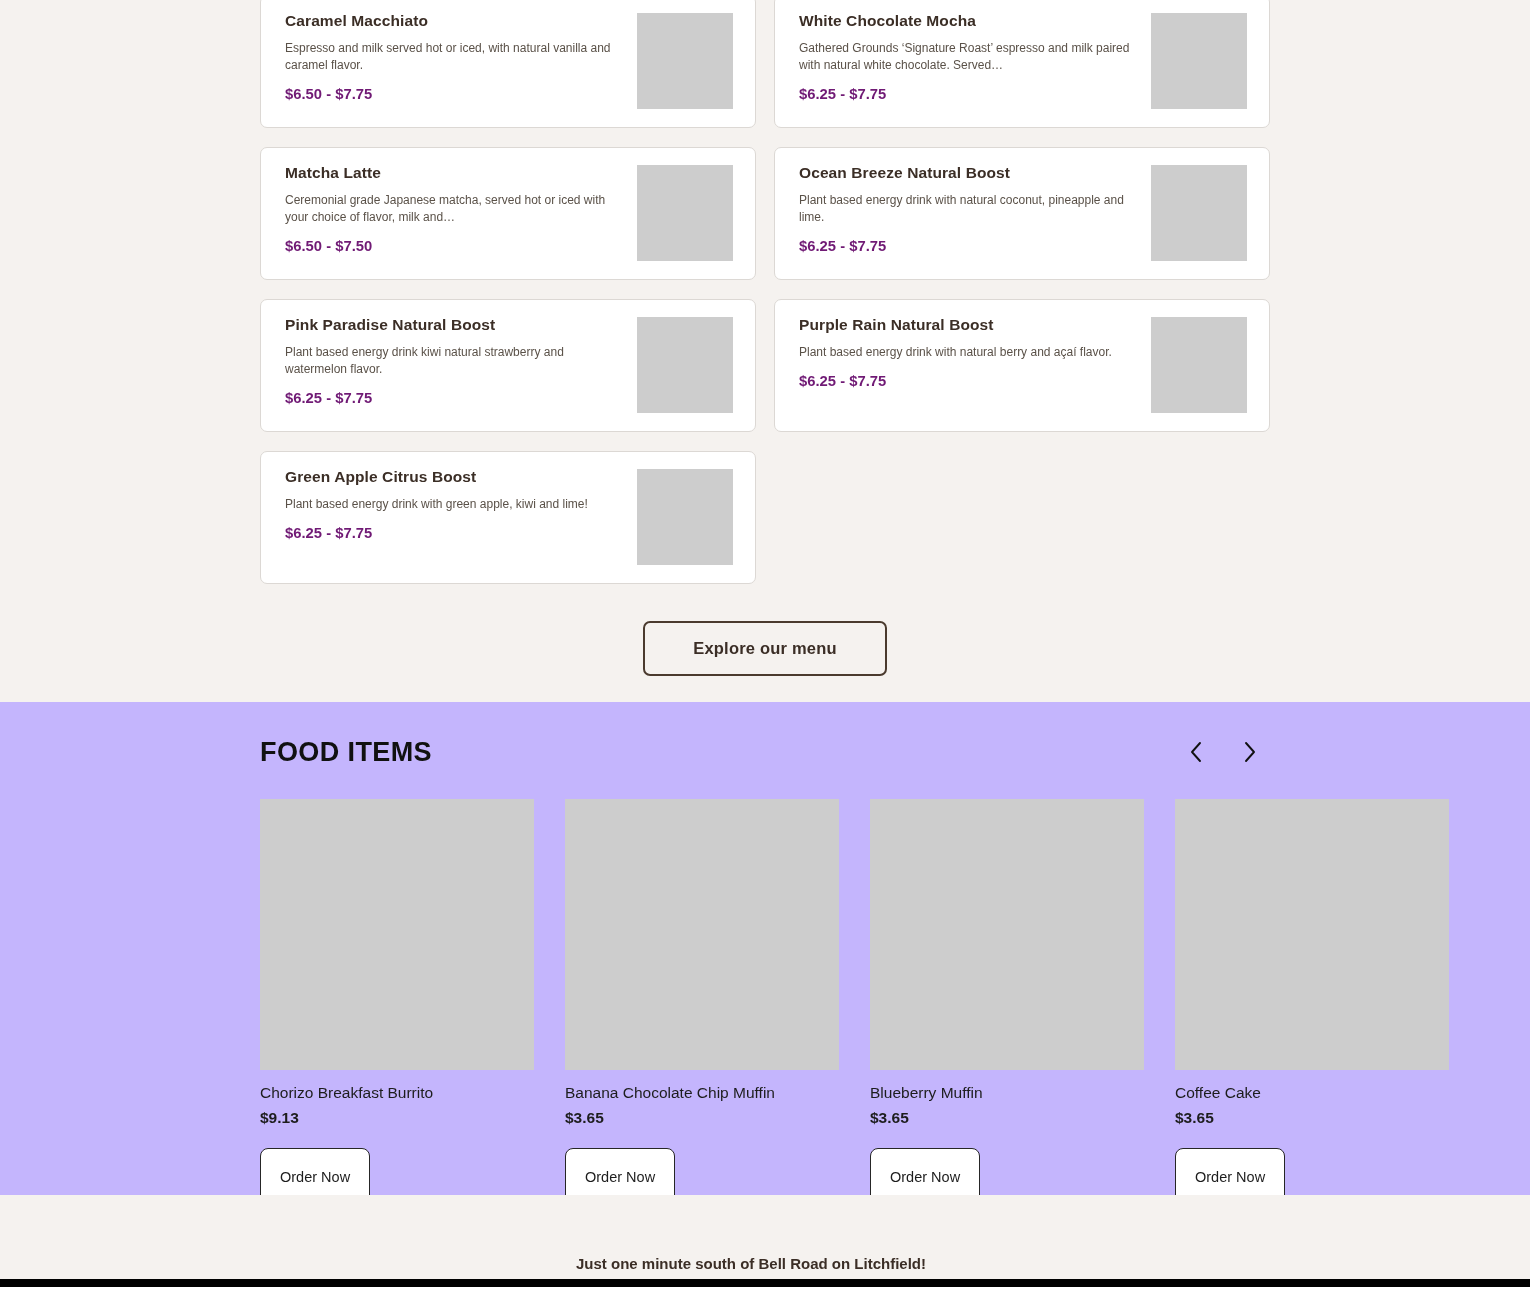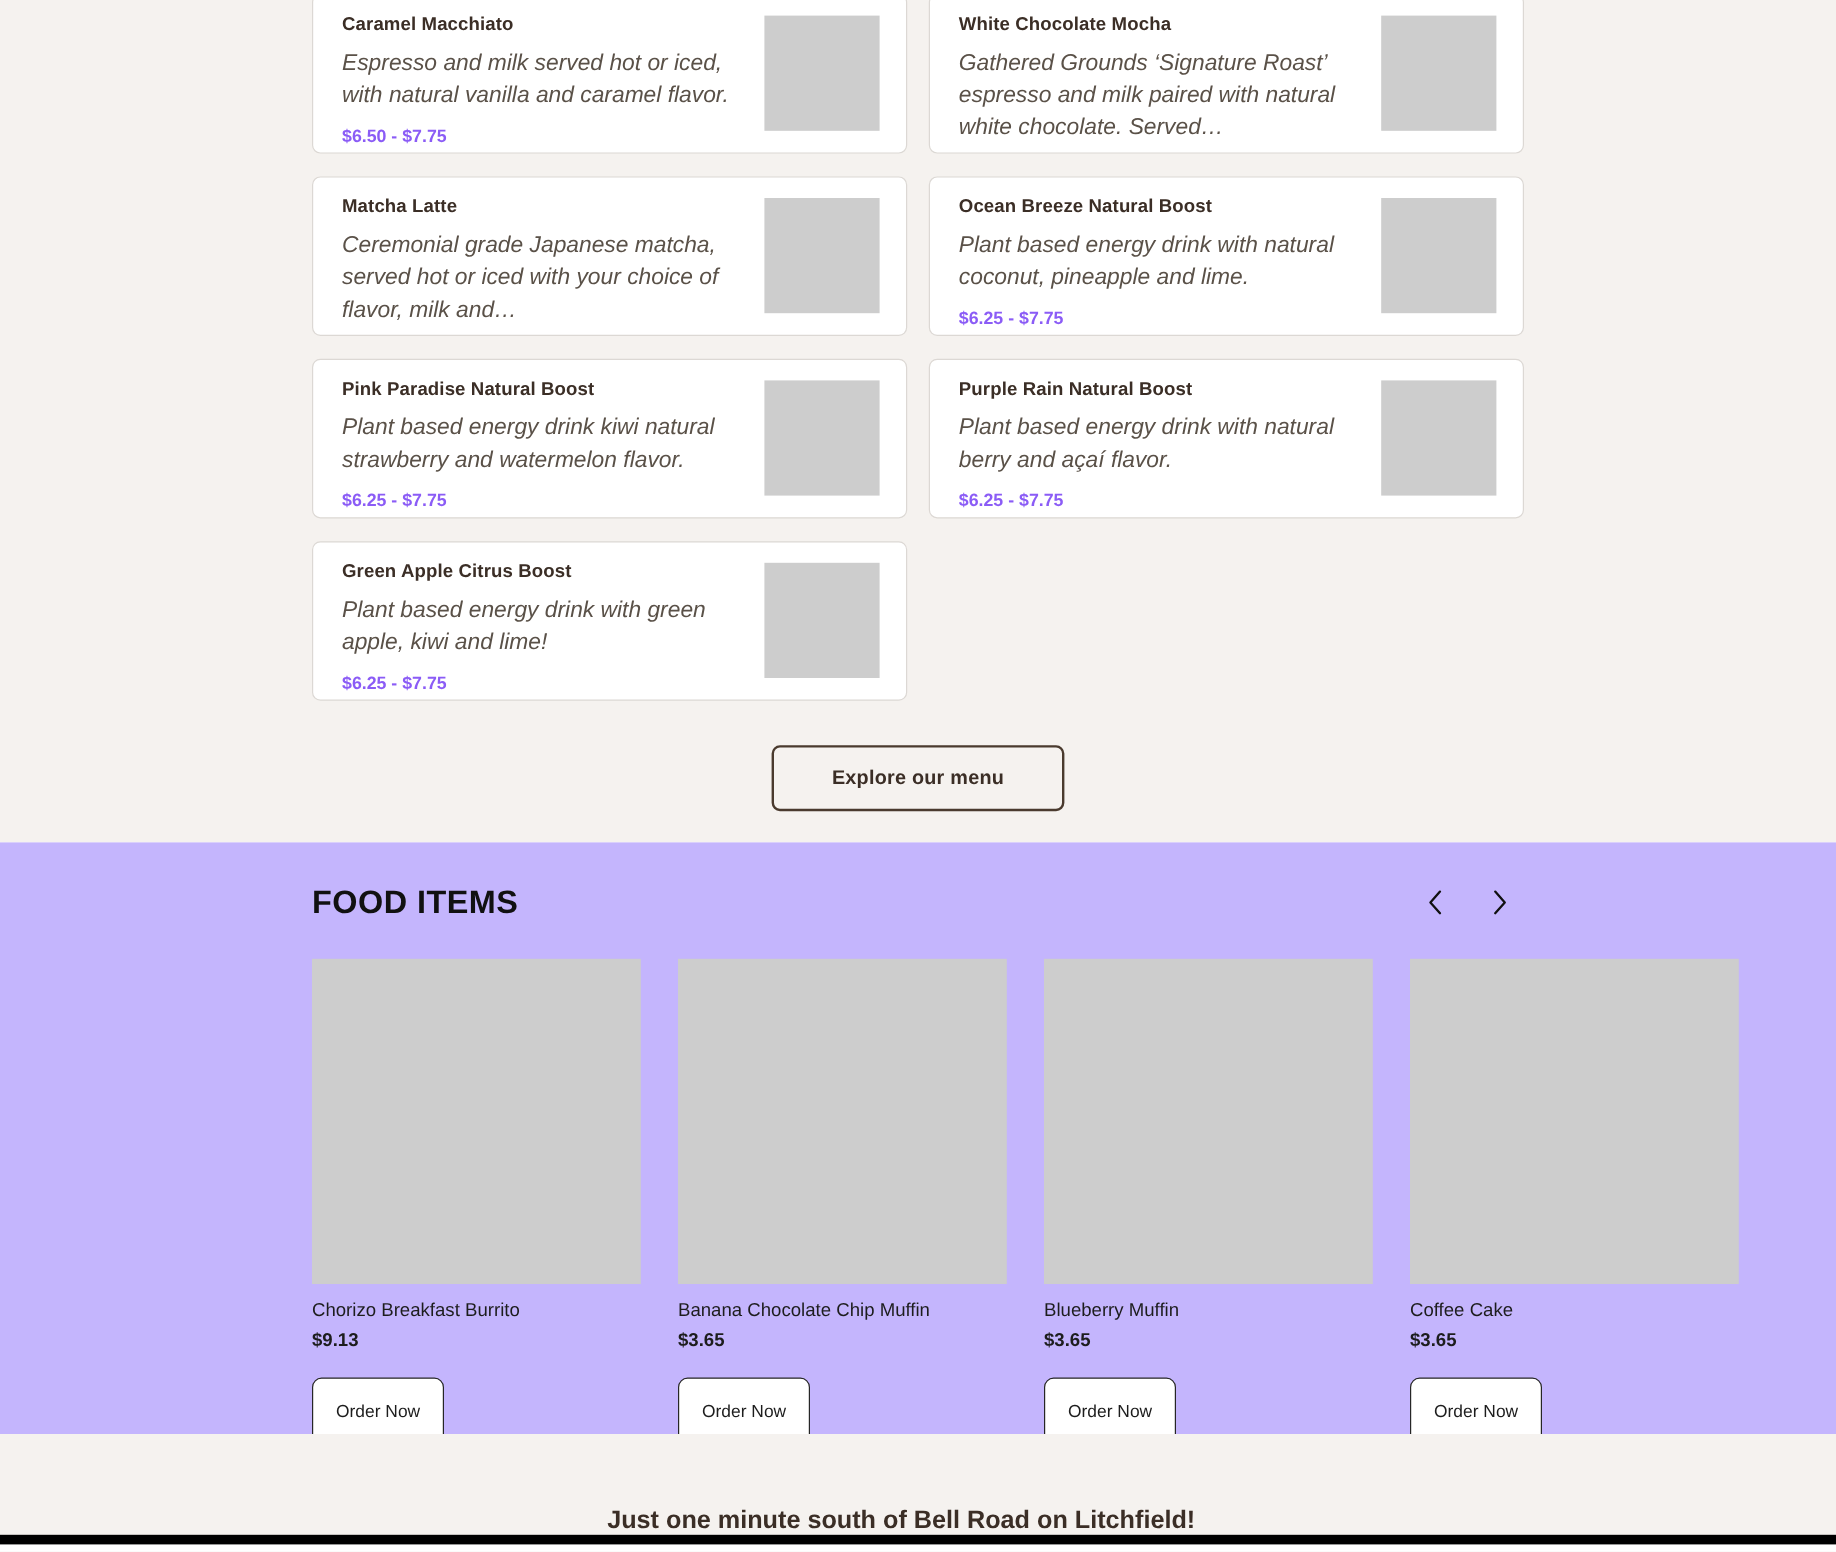--- a/index.html
+++ b/index.html
@@ -62,31 +62,30 @@
 
   .drink-title {
     font-size: 15.5px;
     font-weight: bold;
     color: #3b2e26;
     line-height: 1.25;
     letter-spacing: 0.1px;
   }
 
   .drink-desc {
-    font-size: 19px;
+    font-size: 12px;
     color: #5a5148;
     line-height: 1.42;
     margin-top: 10px;
-    font-style: italic;
   }
 
   .drink-price {
     font-size: 14.8px;
     font-weight: bold;
-    color: #8b5cf6;
+    color: #701a75;
     margin-top: 12px;
   }
 
   .drink-thumb {
     flex: 0 0 auto;
     width: 96px;
     height: 96px;
     background: #cdcdcd;
     margin-top: 2px;
   }
@@ -200,21 +199,21 @@
     height: 92px;
     position: relative;
   }
 
   .footer-text {
     position: absolute;
     left: 0;
     right: 0;
     top: 60px;
     text-align: center;
-    font-size: 21px;
+    font-size: 15px;
     font-weight: bold;
     color: #3b2e26;
     padding-right: 28px;
   }
 
   .footer-bar {
     position: absolute;
     left: 0;
     bottom: 0;
     width: 1530px;

